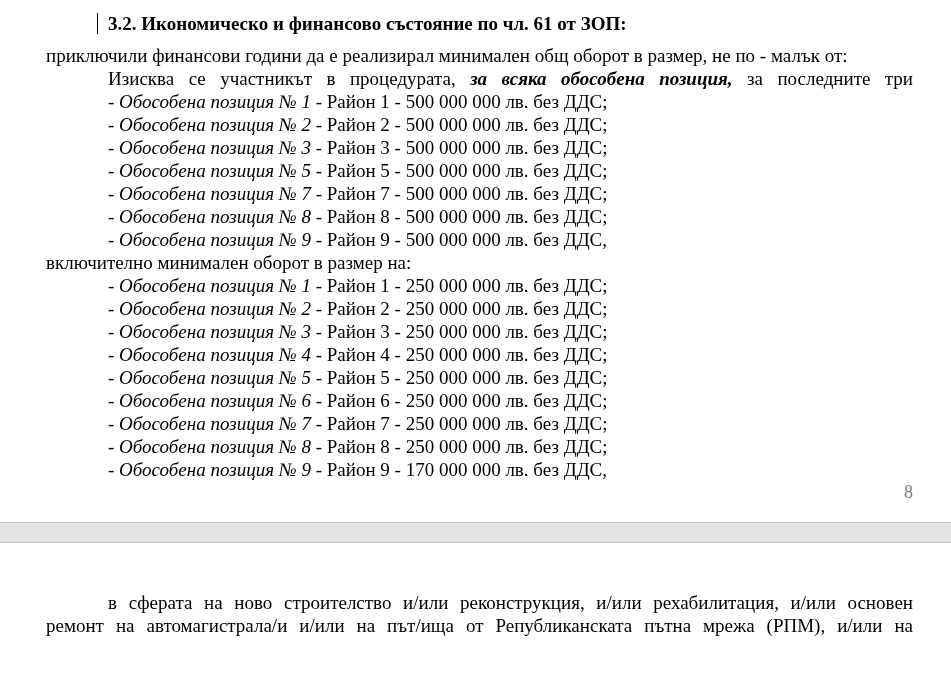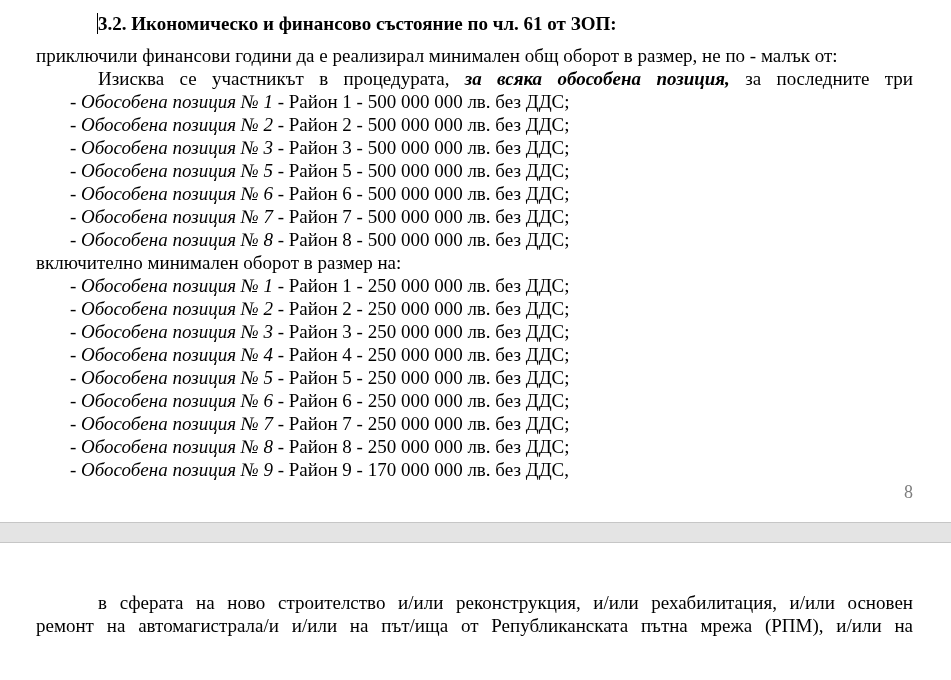--- a/index.html
+++ b/index.html
@@ -7,32 +7,32 @@
     margin: 0; padding: 0;
     width: 951px; height: 680px;
     overflow: hidden;
     background: #ffffff;
     font-family: "Liberation Serif", "DejaVu Serif", serif;
     font-size: 19px;
     color: #000000;
   }
   .page {
     background: #ffffff;
-    padding-left: 36px;
+    padding-left: 46px;
     padding-right: 38px;
   }
   .page1 { padding-top: 12px; position: relative; }
   .page2 { padding-top: 48px; }
   .line {
     line-height: 23px;
     height: 23px;
     white-space: nowrap;
   }
   .indent { text-indent: 62px; }
-  .listline { margin-left: 34px; }
+  .listline { margin-left: 62px; }
   .heading { font-weight: bold; margin-bottom: 9px; }
   .it { font-style: italic; }
   .bi { font-style: italic; font-weight: bold; }
   .jfull {
     text-align: justify;
     text-align-last: justify;
     white-space: normal;
     overflow: hidden;
   }
   .caret {
@@ -65,23 +65,23 @@
     <div class="line heading indent">3.2. Икономическо и финансово състояние по чл. 61 от ЗОП:</div>
 
     <div class="line">приключили финансови години да е реализирал минимален общ оборот в размер, не по - малък от:</div>
     <div class="line jfull indent"><span>Изисква се участникът в процедурата, </span><span class="bi">за всяка обособена позиция,</span><span> за последните три</span></div>
 
     <div>
       <div class="line listline"><span>- </span><span class="it">Обособена позиция № 1</span><span> - Район 1 - 500 000 000 лв. без ДДС;</span></div>
       <div class="line listline"><span>- </span><span class="it">Обособена позиция № 2</span><span> - Район 2 - 500 000 000 лв. без ДДС;</span></div>
       <div class="line listline"><span>- </span><span class="it">Обособена позиция № 3</span><span> - Район 3 - 500 000 000 лв. без ДДС;</span></div>
       <div class="line listline"><span>- </span><span class="it">Обособена позиция № 5</span><span> - Район 5 - 500 000 000 лв. без ДДС;</span></div>
-      <div class="line listline"><span>- </span><span class="it">Обособена позиция № 6</span><span> - Район 6 - 500 000 000 лв. без ДДС;</span></div>
       <div class="line listline"><span>- </span><span class="it">Обособена позиция № 7</span><span> - Район 7 - 500 000 000 лв. без ДДС;</span></div>
       <div class="line listline"><span>- </span><span class="it">Обособена позиция № 8</span><span> - Район 8 - 500 000 000 лв. без ДДС;</span></div>
+      <div class="line listline"><span>- </span><span class="it">Обособена позиция № 9</span><span> - Район 9 - 500 000 000 лв. без ДДС,</span></div>
     </div>
 
     <div class="line">включително минимален оборот в размер на:</div>
 
     <div>
       <div class="line listline"><span>- </span><span class="it">Обособена позиция № 1</span><span> - Район 1 - 250 000 000 лв. без ДДС;</span></div>
       <div class="line listline"><span>- </span><span class="it">Обособена позиция № 2</span><span> - Район 2 - 250 000 000 лв. без ДДС;</span></div>
       <div class="line listline"><span>- </span><span class="it">Обособена позиция № 3</span><span> - Район 3 - 250 000 000 лв. без ДДС;</span></div>
       <div class="line listline"><span>- </span><span class="it">Обособена позиция № 4</span><span> - Район 4 - 250 000 000 лв. без ДДС;</span></div>
       <div class="line listline"><span>- </span><span class="it">Обособена позиция № 5</span><span> - Район 5 - 250 000 000 лв. без ДДС;</span></div>

